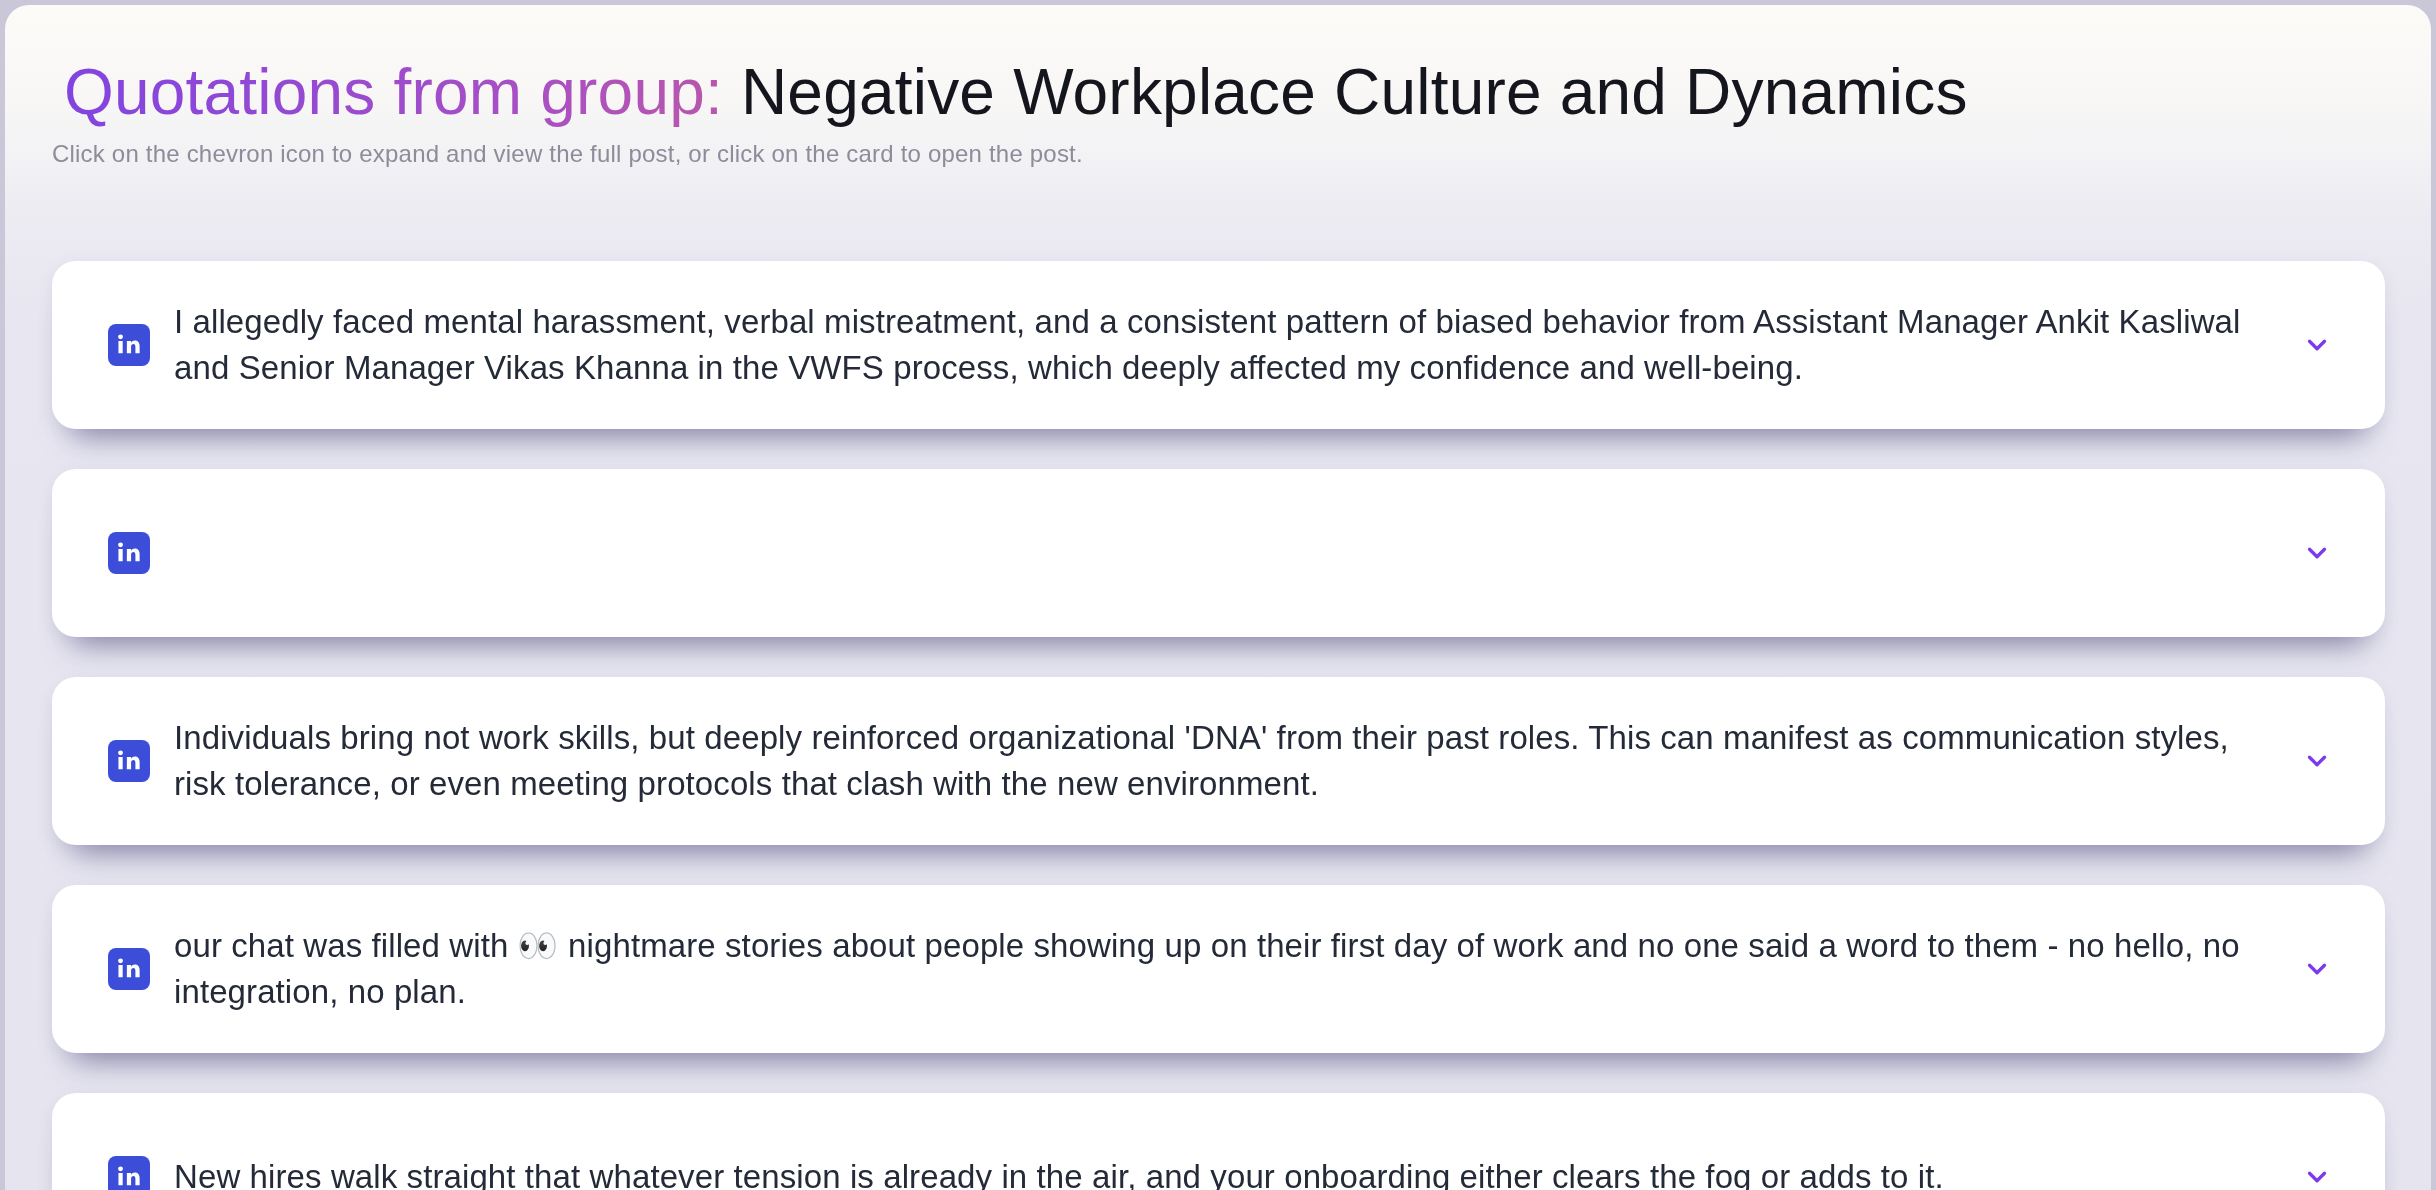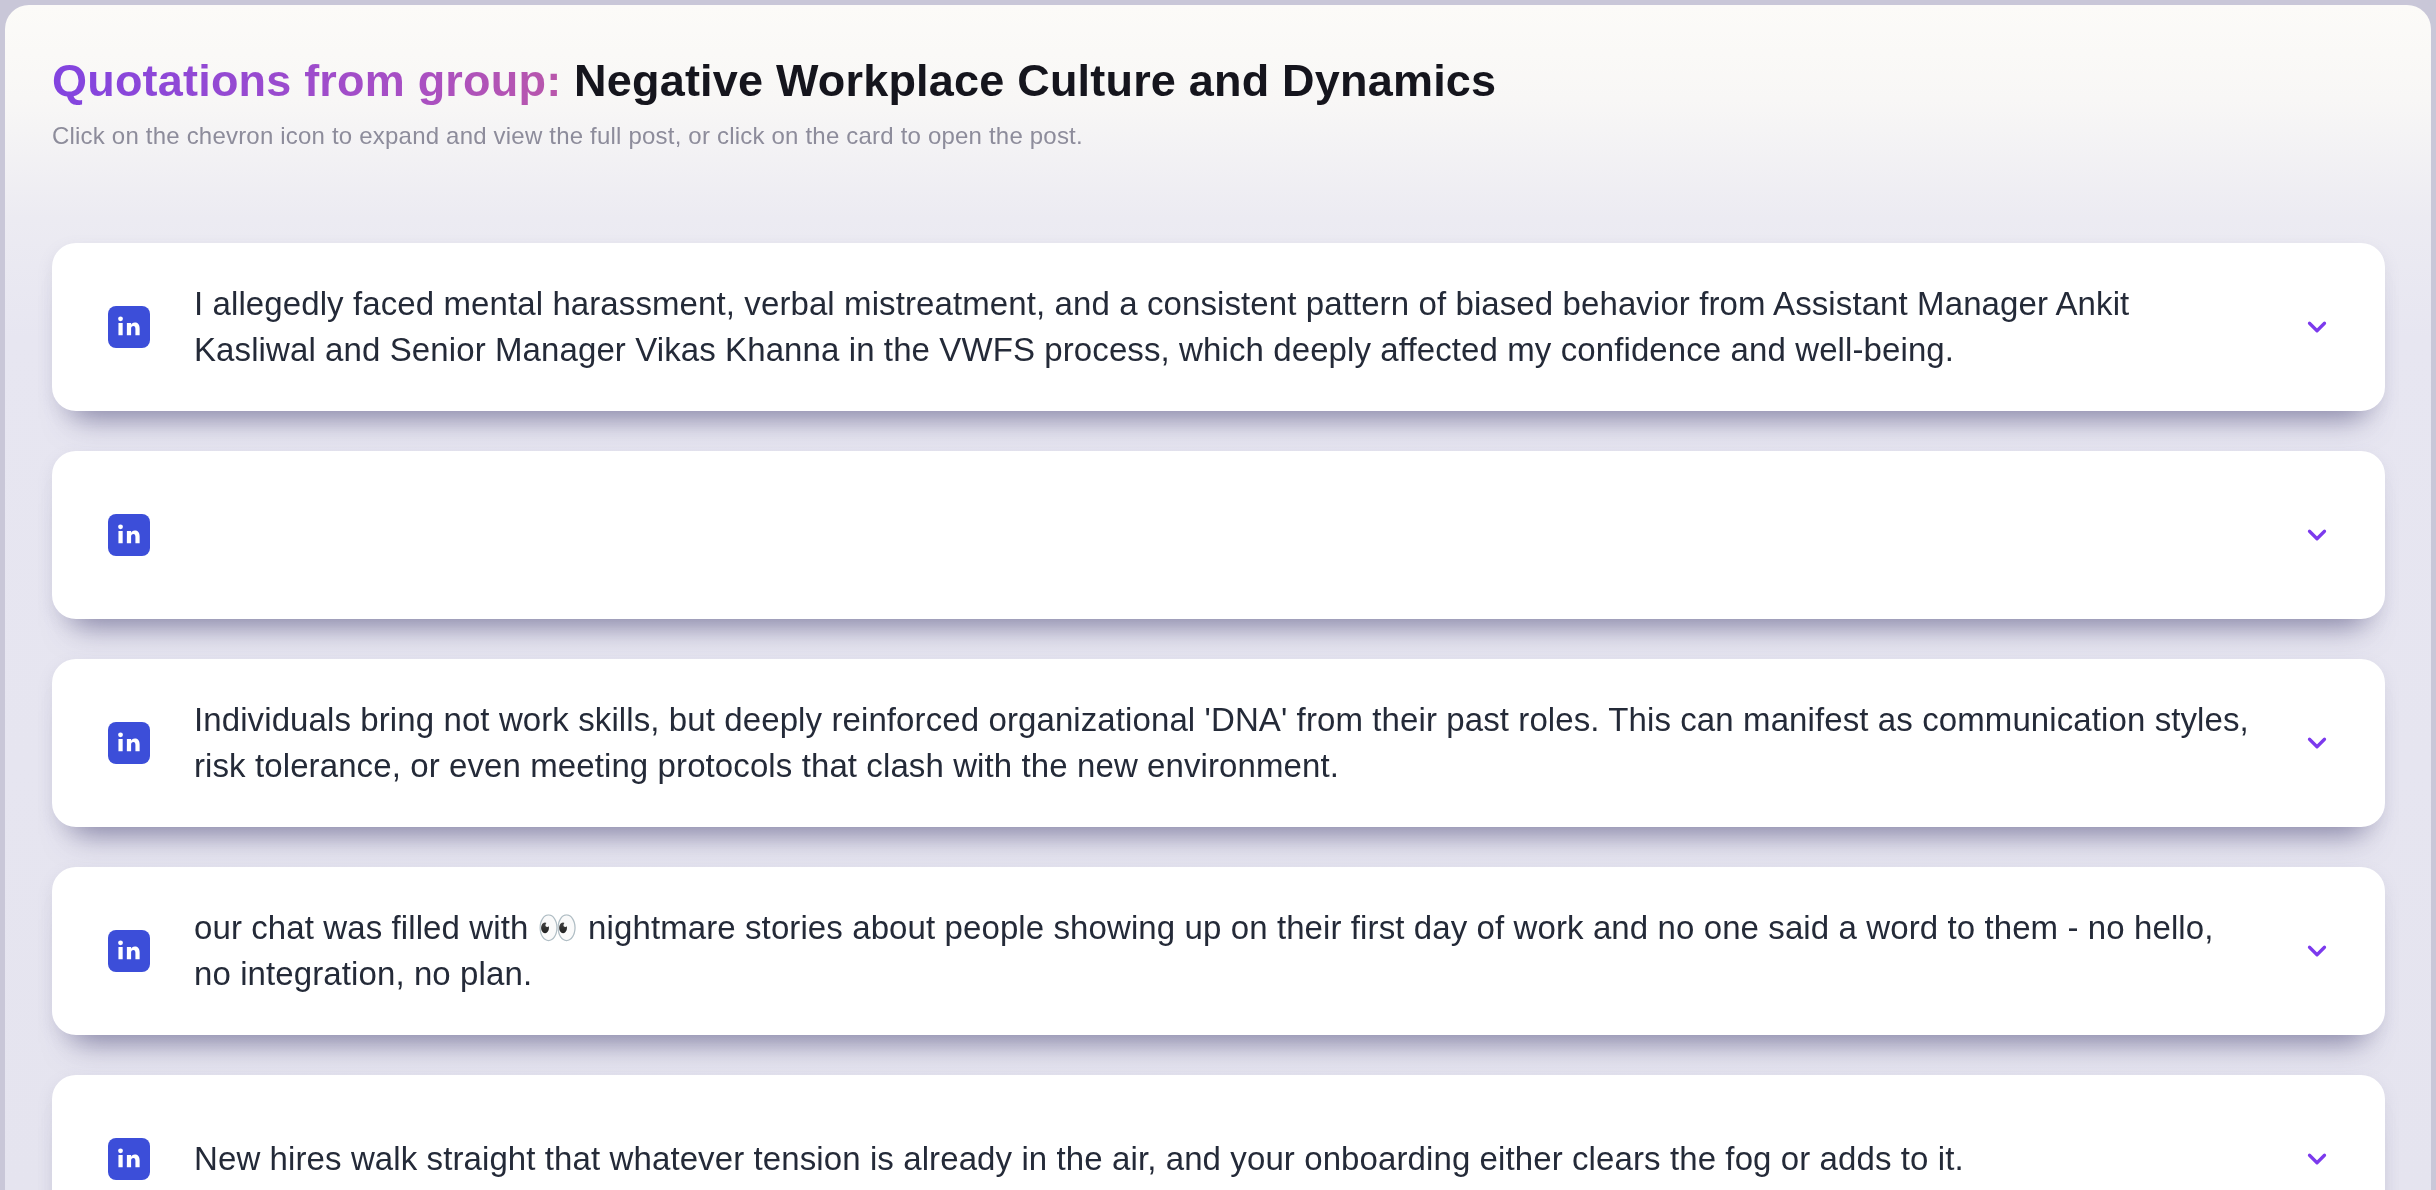--- a/index.html
+++ b/index.html
@@ -20,42 +20,42 @@
   .page{
     position:absolute;top:5px;left:5px;right:5px;bottom:0;
     border-radius:24px 24px 0 0;
     overflow:hidden;
     background:linear-gradient(180deg,#fcfbf8 0%,#f8f7f6 8%,#ecebf2 18%,#e7e6f1 28%,#e5e4ef 100%);
   }
   .header{
     padding:46px 46px 0 47px;
   }
   .page-title{
-    font-size:45px;line-height:59px;font-weight:700;
-    letter-spacing:.2px;margin:0;
+    font-size:64px;line-height:59px;font-weight:400;
+    letter-spacing:.2px;margin:12px;
   }
   .title-prefix{
     background:linear-gradient(90deg,#8244e0 0%,#a84fc4 70%,#b957ab 100%);
     -webkit-background-clip:text;background-clip:text;
     color:transparent;
   }
   .title-main{color:var(--title-ink);}
   .subtitle{
     margin-top:6px;
     font-size:24px;line-height:39px;
     color:var(--subtitle-ink);
     letter-spacing:.2px;
   }
   .cards{
     margin:88px 46px 0 47px;
   }
   .card{
     position:relative;
     display:flex;align-items:center;
-    gap:44px;
+    gap:24px;
     min-height:168px;
     padding:30px 130px 30px 56px;
     margin-bottom:40px;
     background:#ffffff;
     border-radius:24px;
     box-shadow:0 30px 30px -22px rgba(73,70,118,.55),
                0 6px 16px rgba(120,118,155,.14);
     cursor:pointer;
   }
   .li-badge{

